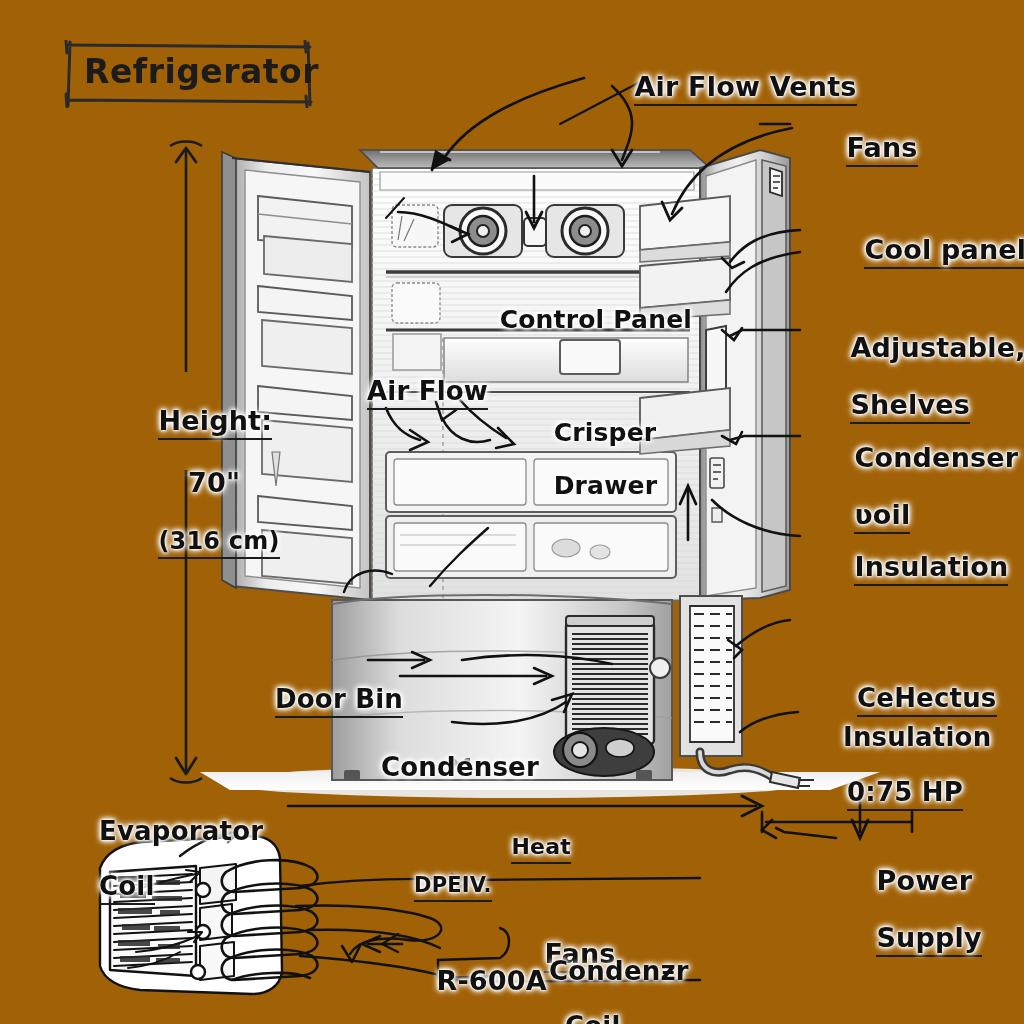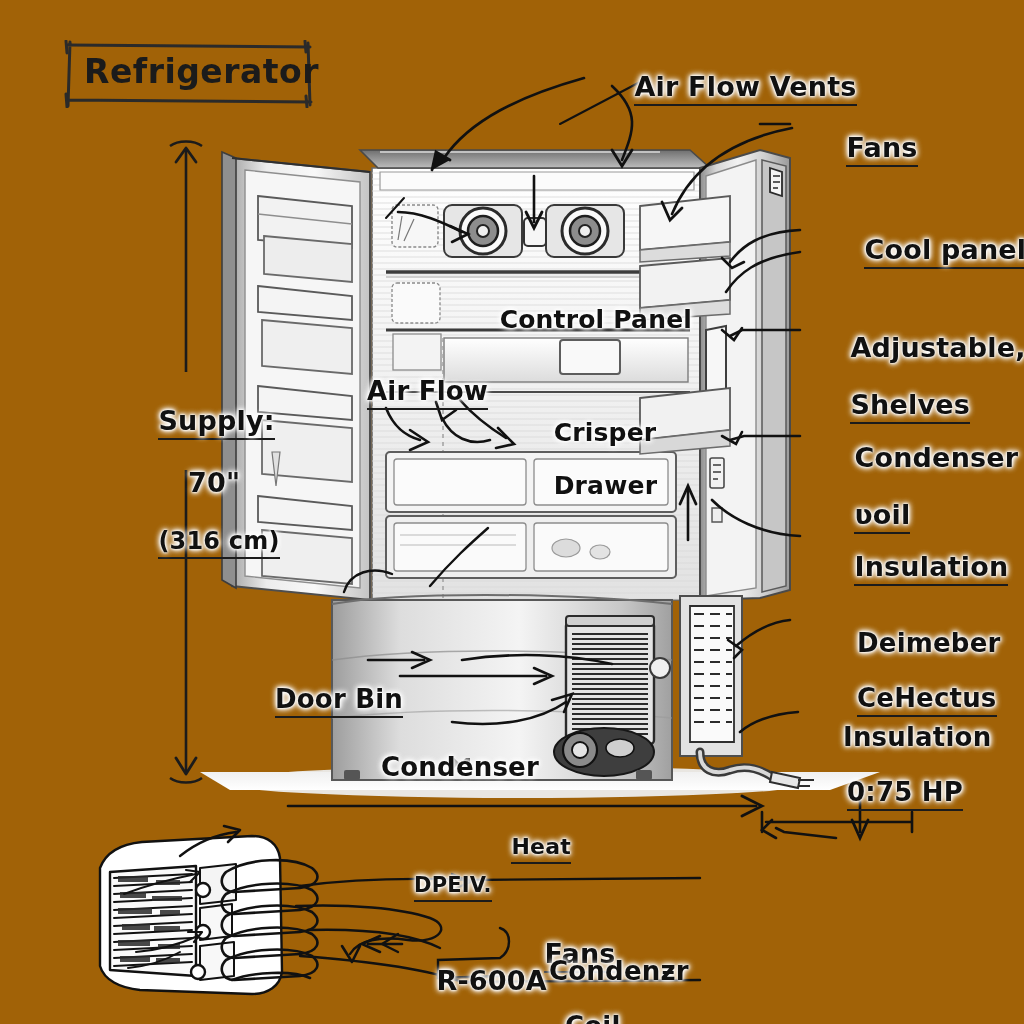--- a/index.html
+++ b/index.html
@@ -406,32 +406,36 @@
   <div class="lbl halo" style="left:816px;top:415px;font-size:27px;">
     <span>Condenser</span><br>
     <span class="ul">ʋoil</span>
   </div>
 
   <div class="lbl halo" style="left:816px;top:524px;font-size:27px;">
     <span class="ul">Insulation</span>
   </div>
 
   <div class="lbl halo" style="left:820px;top:602px;font-size:26px;">
-    <span>Deimeber</span><br>
+    <br>
     <span class="ul">CeHectus</span>
   </div>
 
   <div class="lbl halo" style="left:806px;top:696px;font-size:26px;">
     <span>Insulation</span><br>
     <span class="ul" style="margin-left:4px;">0:75 HP</span>
   </div>
 
+  <div class="lbl halo" style="left:838px;top:838px;font-size:27px;">
+    <span>Power</span><br>
+    <span class="ul">Supply</span>
+  </div>
 
   <div class="lbl halo" style="left:120px;top:378px;font-size:27px;text-align:center;width:150px;">
-    <span class="ul">Supply:</span><br>
+    <span class="ul">Height:</span><br>
     <span>70"</span><br>
     <span class="ul" style="font-size:24px;">(316 cm)</span>
   </div>
 
   <div class="lbl halo" style="left:464px;top:280px;font-size:25px;">
     <span>Control Panel</span>
   </div>
 
   <div class="lbl halo" style="left:330px;top:350px;font-size:26px;">
     <span class="ul">Air Flow</span>
@@ -447,20 +451,24 @@
   </div>
 
   <div class="lbl halo" style="left:344px;top:726px;font-size:26px;">
     <span>Condenser</span>
   </div>
 
   <div class="lbl halo" style="left:480px;top:812px;font-size:22px;">
     <span class="ul">Heat</span>
   </div>
 
+  <div class="lbl halo" style="left:62px;top:790px;font-size:26px;">
+    <span>Evaporator</span><br>
+    <span class="ul">Coil</span>
+  </div>
 
   <div class="lbl halo" style="left:384px;top:852px;font-size:21px;">
     <span class="ul">DPEIV.</span>
   </div>
 
   <div class="lbl halo" style="left:506px;top:854px;font-size:27px;">
     <br>
     <span class="ul">Fans</span>
   </div>
 

